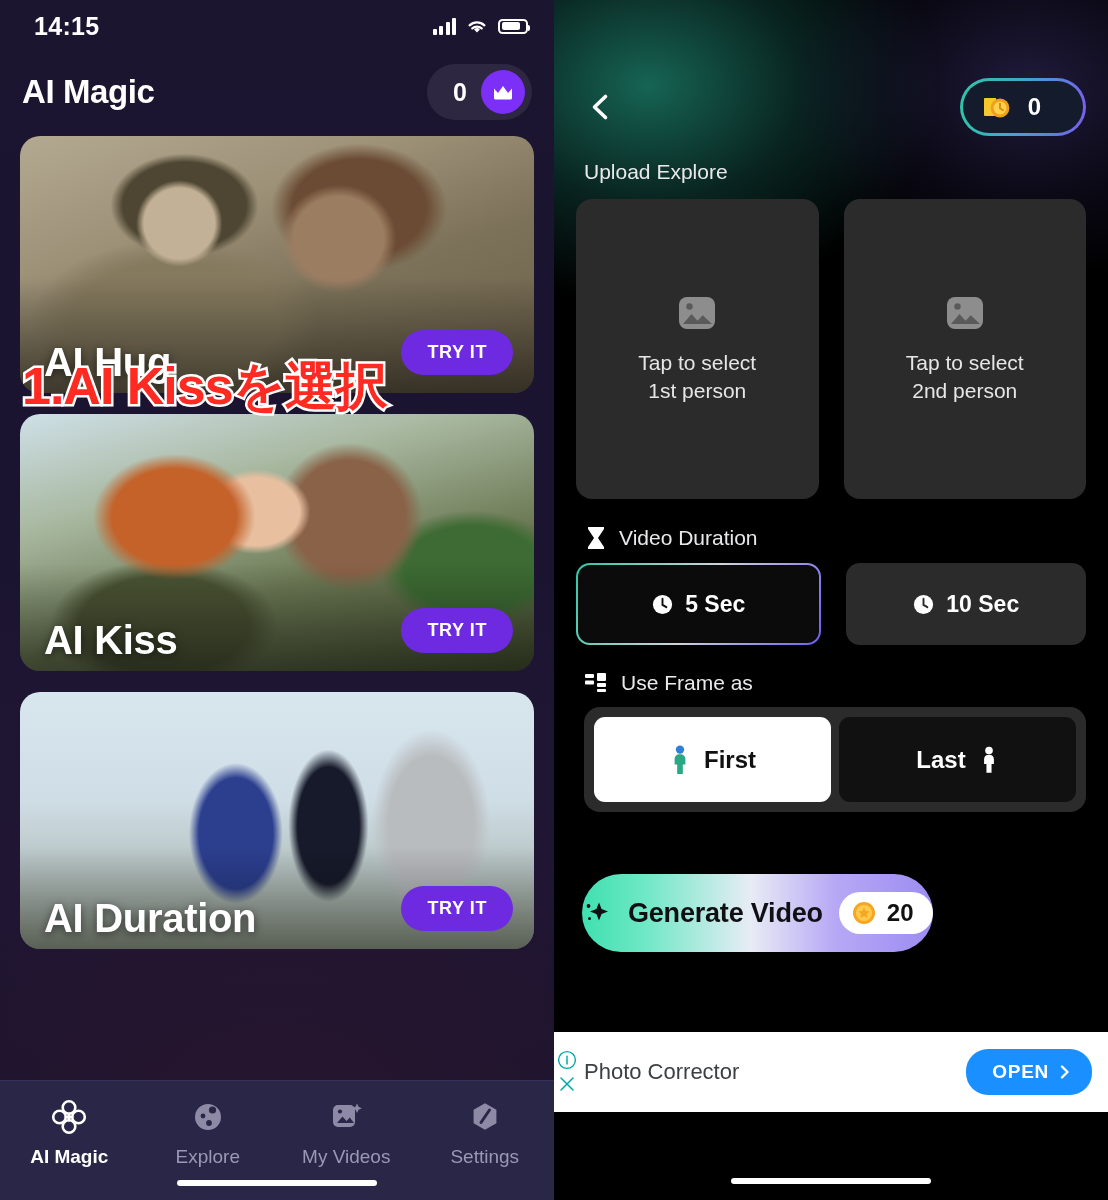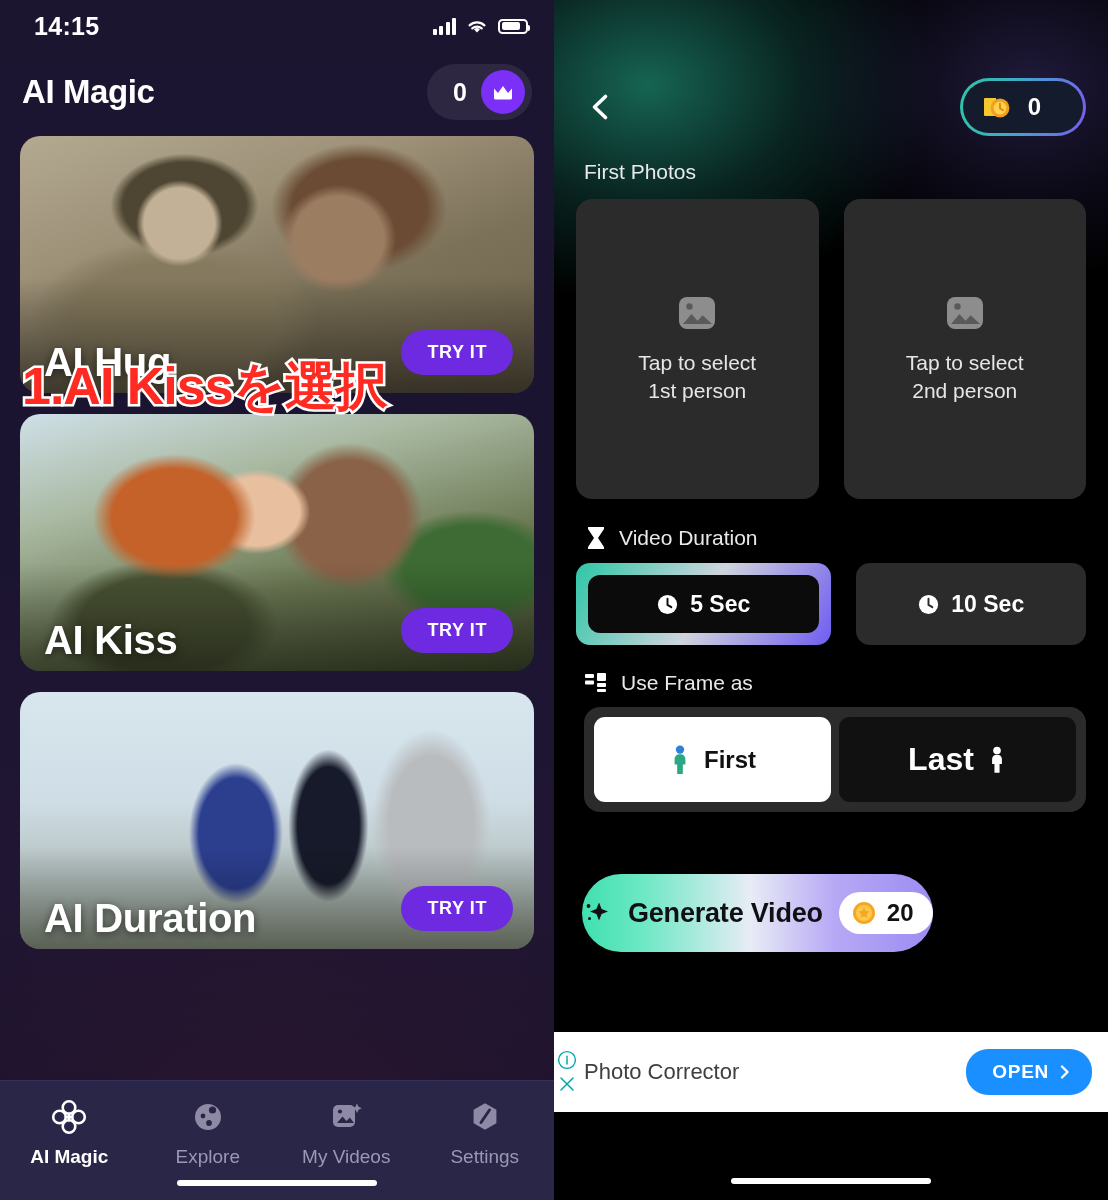--- a/index.html
+++ b/index.html
@@ -115,33 +115,33 @@
   .upload-row { display:flex; gap:25px; padding:0 22px; margin-top:15px; }
   .up-card { position:relative; flex:1; height:300px; background:#2b2b2b;
              border-radius:16px; display:flex; flex-direction:column;
              align-items:center; justify-content:center; gap:16px; }
   .up-txt { color:#e6e6e6; font-size:21px; line-height:1.33; text-align:center; }
 
   .opt-row { display:flex; gap:25px; padding:0 22px; margin-top:12px; }
   .opt { flex:1; height:82px; border-radius:14px; display:flex; align-items:center;
          justify-content:center; gap:11px; background:#2b2b2b; }
   .opt .ot { color:#fff; font-size:23px; font-weight:700; }
-  .opt.sel { background:#080808; padding:12px;
+  .opt.sel { background:#080808; padding:2px;
              background:linear-gradient(120deg,#2ec6a6 0%,#cfd4dc 50%,#6f5cf0 100%); }
   .opt.sel > .optin { width:100%; height:100%; border-radius:12px; background:#0b0b0c;
              display:flex; align-items:center; justify-content:center; gap:11px; }
 
   .frame-wrap { margin:12px 22px 0 30px; background:#2b2b2b; border-radius:16px;
                 padding:10px; display:flex; gap:8px; }
   .frame-opt { flex:1; height:85px; border-radius:11px; display:flex;
                align-items:center; justify-content:center; gap:13px; }
   .frame-opt.on { background:#fff; }
   .frame-opt.on .ft { color:#111; font-size:24px; font-weight:700; }
   .frame-opt.off { background:#111; }
-  .frame-opt.off .ft { color:#fff; font-size:32px; font-weight:700; }
+  .frame-opt.off .ft { color:#fff; font-size:24px; font-weight:700; }
 
   .gen-btn { margin:62px 28px 0 28px; height:78px; border-radius:39px;
              display:flex; align-items:center; justify-content:center; gap:16px;
              background:linear-gradient(90deg,#3fe0b0 0%,#6fe8c6 18%,#e8ecf5 48%,
                         #b7a8f5 72%,#9c8cf2 100%); border:none; }
   .gen-txt { color:#101014; font-size:27px; font-weight:700; letter-spacing:-.2px; }
   .gen-cost { display:flex; align-items:center; gap:10px; background:#fff;
               border-radius:22px; padding:7px 19px 7px 12px; }
   .gen-cost-num { color:#111; font-size:24px; font-weight:700; }
 
@@ -280,21 +280,21 @@
             <path d="M4 6h11v18H4a1 1 0 0 1-1-1V7a1 1 0 0 1 1-1z" fill="#f7c72e"></path>
             <circle cx="19" cy="16" r="9.4" fill="#f0a01e"></circle>
             <circle cx="19" cy="16" r="6.4" fill="#ffd14d"></circle>
             <path d="M19 11.6v4.6l3 2" stroke="#d88a12" stroke-width="1.9" fill="none" stroke-linecap="round"></path>
           </svg>
           <span class="coin-num">0</span>
         </span>
       </span>
     </div>
 
-    <div class="sec-label">First Photos</div>
+    <div class="sec-label">Upload Explore</div>
 
     <div class="upload-row">
       <div class="up-card">
         <svg width="46" height="40" viewBox="0 0 46 40">
           <rect x="5" y="4" width="36" height="32" rx="8" fill="#8d8d8d"></rect>
           <path d="M9 31l8.5-10 6 6.8 5.2-5.6L38 31z" fill="#5a5a5a"></path>
           <circle cx="15.5" cy="13.5" r="3.2" fill="#5a5a5a"></circle>
         </svg>
         <div class="up-txt">
           <span>Tap to select</span><br>

